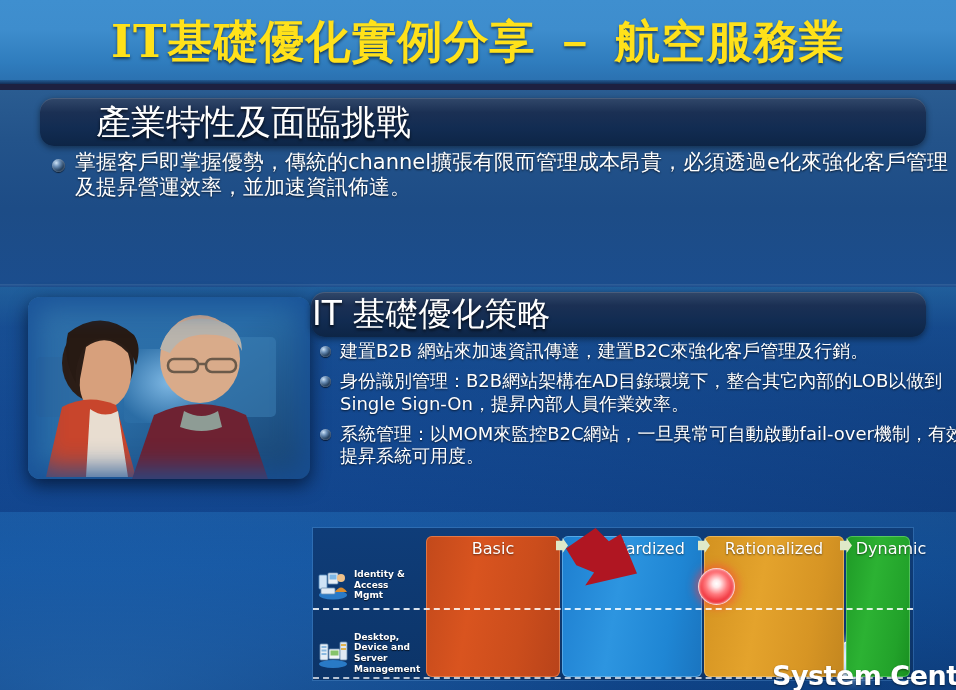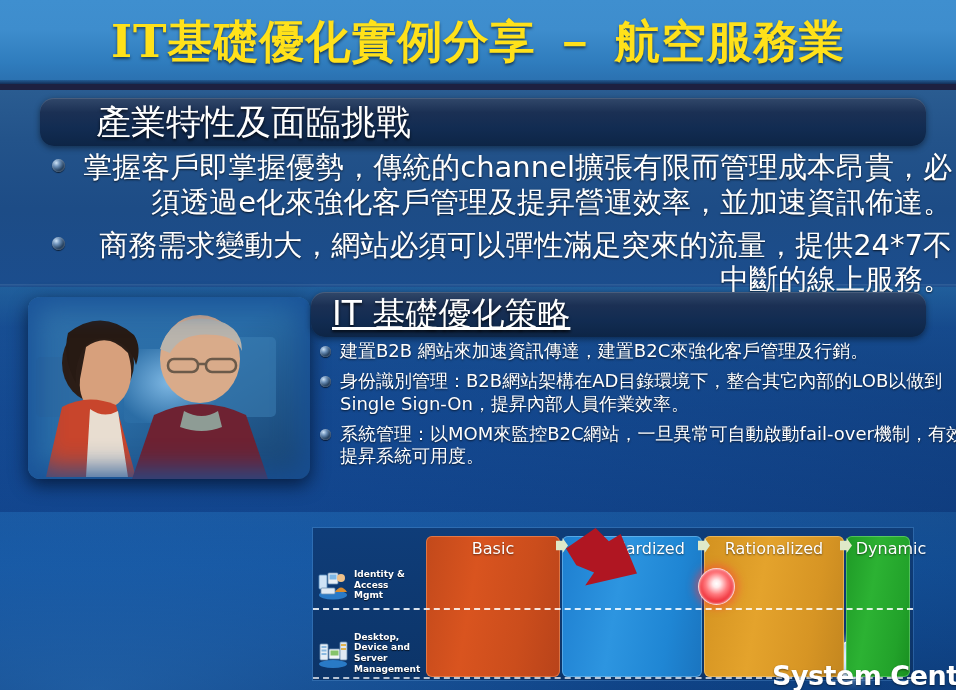--- a/index.html
+++ b/index.html
@@ -73,21 +73,21 @@
     position:absolute;
     color:#ffffff;
     font-weight:400;
     white-space:nowrap;
     text-shadow:0 2px 3px rgba(0,0,0,.75);
   }
   #hdr1-plate{left:40px;top:98px;width:886px;height:48px;}
   #hdr1-text{left:48px;top:98px;height:48px;display:flex;align-items:center;font-size:35px;margin-left:48px;}
 
   #hdr2-plate{left:311px;top:292px;width:615px;height:45px;}
-  #hdr2-text{left:332px;top:292px;height:45px;display:flex;align-items:center;font-size:33px;text-decoration:underline;}
+  #hdr2-text{left:312px;top:292px;height:45px;display:flex;align-items:center;font-size:33px;}
 
   
   #hdr3-plate{
     left:-20px;top:535px;width:250px;height:46px;border-radius:12px;
     background:linear-gradient(180deg,#1e3f68 0%,#143257 40%,#102b4d 75%,#0d2544 100%);
     box-shadow:0 2px 5px rgba(0,0,0,.40), inset 0 1px 0 rgba(255,255,255,.10);
   }
 
   
   .bullets{position:absolute;}
@@ -99,21 +99,21 @@
   .bdot{
     flex:0 0 auto;
     width:13px;height:13px;border-radius:50%;
     background:radial-gradient(circle at 33% 30%, #cfe4f7 0%, #6f93bb 28%, #24405f 62%, #0a1526 100%);
     box-shadow:0 1px 1px rgba(0,0,0,.6), inset 0 0 2px rgba(255,255,255,.5);
   }
   .btext{flex:1 1 auto;}
 
   
   #bullets1{left:52px;top:150px;width:900px;}
-  #bullets1 .bullet{font-size:29px;line-height:1.20;margin-bottom:8px;text-align:right;}
+  #bullets1 .bullet{font-size:21px;line-height:1.20;margin-bottom:8px;}
   #bullets1 .bdot{margin:9px 10px 0 0;}
 
   
   #bullets2{left:320px;top:340px;width:650px;}
   #bullets2 .bullet{font-size:18px;line-height:1.27;margin-bottom:7px;}
   #bullets2 .bdot{width:11px;height:11px;margin:6px 9px 0 0;}
 
   
   #photo{
     position:absolute;left:28px;top:297px;width:282px;height:182px;
@@ -241,24 +241,20 @@
 
   <div id="title">IT基礎優化實例分享  －  航空服務業</div>
 
   <div class="plate" id="hdr1-plate"></div>
   <div class="plate-text" id="hdr1-text">產業特性及面臨挑戰</div>
 
   <div class="bullets" id="bullets1">
     <div class="bullet">
       <span class="bdot"></span>
       <span class="btext">掌握客戶即掌握優勢，傳統的channel擴張有限而管理成本昂貴，必須透過e化來強化客戶管理及提昇營運效率，並加速資訊佈達。</span>
-    </div>
-    <div class="bullet">
-      <span class="bdot"></span>
-      <span class="btext">商務需求變動大，網站必須可以彈性滿足突來的流量，提供24*7不中斷的線上服務。</span>
     </div>
   </div>
 
   <div id="photo">
     <svg viewBox="0 0 282 182" preserveAspectRatio="xMidYMid slice">
       <defs>
         <linearGradient id="bgp" x1="0" y1="0" x2="1" y2="1">
           <stop offset="0%" stop-color="#2f6fa8"></stop>
           <stop offset="45%" stop-color="#2a6ea8"></stop>
           <stop offset="100%" stop-color="#17406d"></stop>

